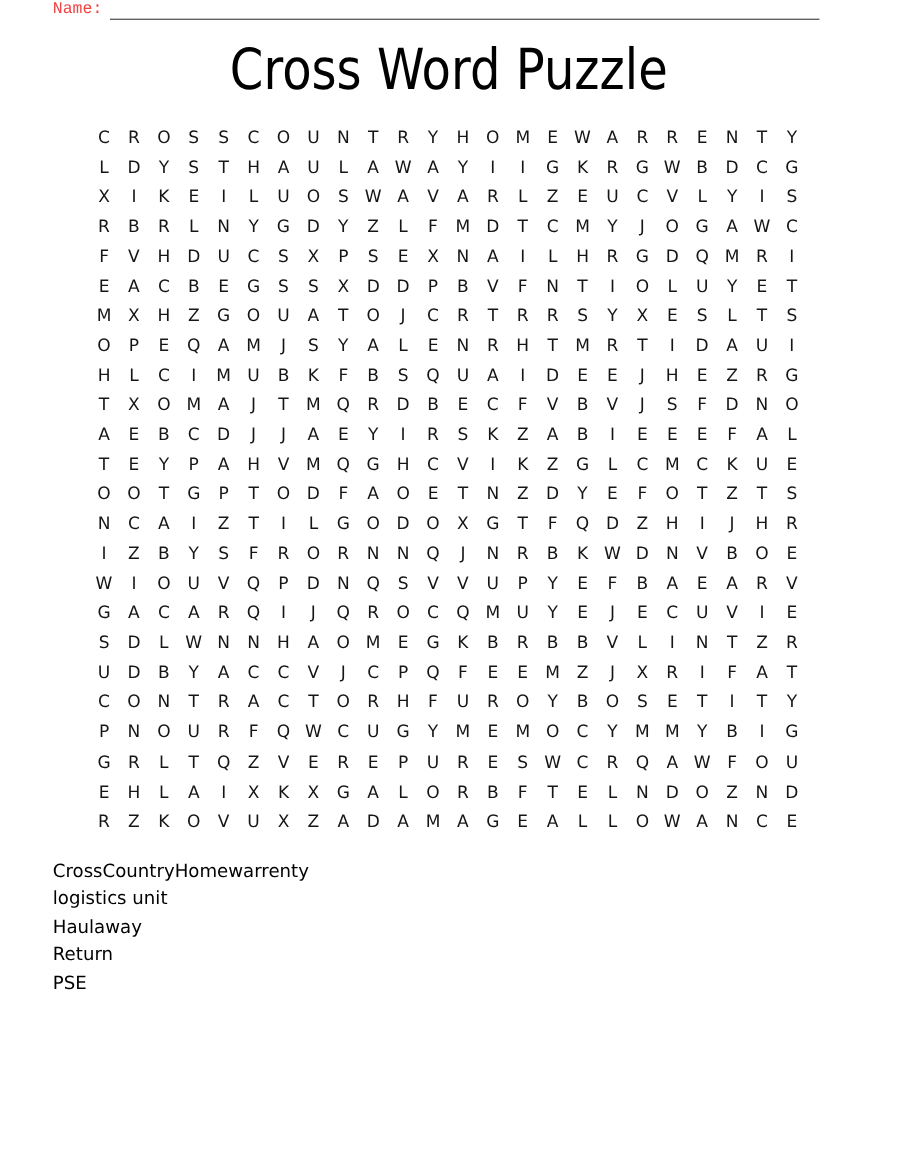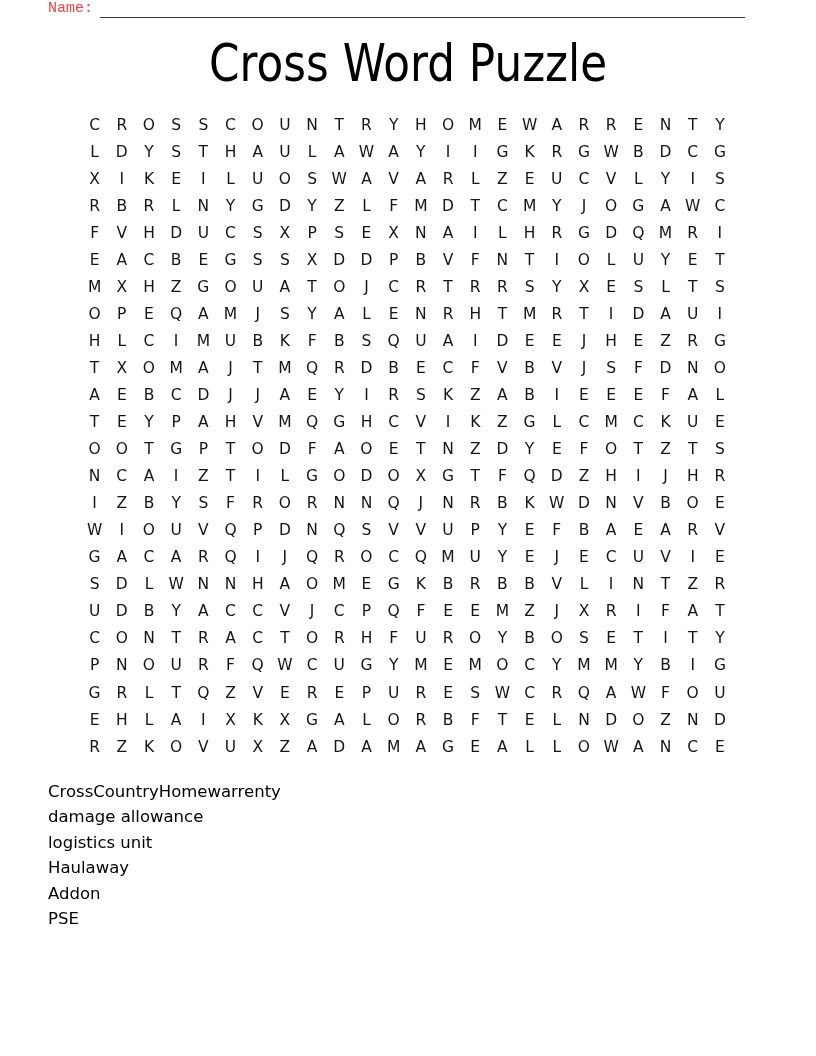--- a/index.html
+++ b/index.html
@@ -672,21 +672,20 @@
       <div class="cell">W</div>
       <div class="cell">A</div>
       <div class="cell">N</div>
       <div class="cell">C</div>
       <div class="cell">E</div>
     </div>
 
   <div class="words" id="words">
       <div class="wcol">
         <div class="witem">CrossCountryHomewarrenty</div>
-        <div class="witem">damage allowance</div>
         <div class="witem">logistics unit</div>
         <div class="witem">Haulaway</div>
-        <div class="witem">Addon</div>
+        <div class="witem">Return</div>
         <div class="witem">PSE</div>
       </div>
     </div>
 
 </div>
 
 </body></html>

